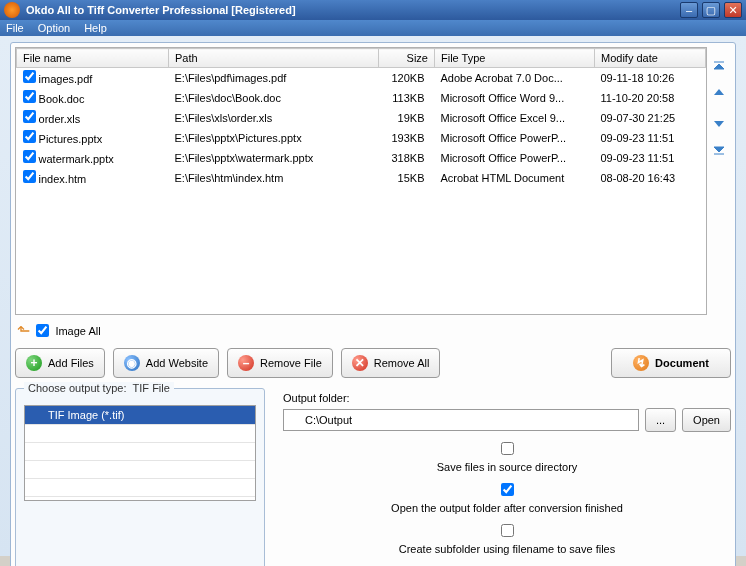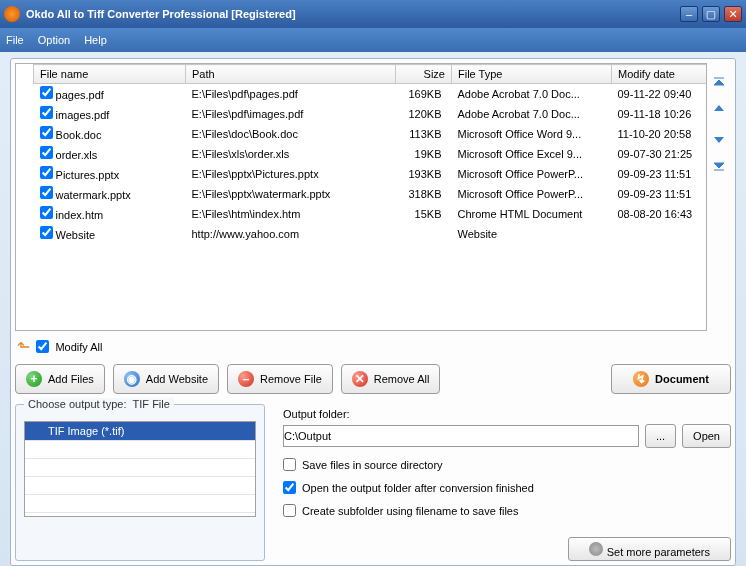--- a/index.html
+++ b/index.html
@@ -1,34 +1,34 @@
 <!DOCTYPE html>
 <html><head>
 <meta charset="utf-8">
 <style>
 * { box-sizing: border-box; margin: 0; padding: 0; font-family: Tahoma, Arial, sans-serif; font-size: 11px; }
 body { background: #d4d0c8; width: 746px; height: 566px; overflow: hidden; }
 
-.titlebar { background: linear-gradient(to bottom, #4a7fc4 0%, #2d5a9e 100%); height: 28px; display: flex; align-items: center; padding: 0 4px; color: #fff; }
+.titlebar { background: linear-gradient(to bottom, #4a7fc4 0%, #2d5a9e 100%); height: 20px; display: flex; align-items: center; padding: 0 4px; color: #fff; }
 .titlebar .logo { width: 16px; height: 16px; background: radial-gradient(circle, #ff9a2a, #d45500); border-radius: 50%; margin-right: 6px; }
 .titlebar .title { flex: 1; font-weight: bold; }
 .titlebar .winbtns { display: flex; gap: 4px; }
 .titlebar .winbtn { width: 18px; height: 16px; border: 1px solid #1a3a6e; background: linear-gradient(#6a9ad6,#3a6ab0); display: flex; align-items: center; justify-content: center; color: #fff; cursor: pointer; border-radius: 2px; }
 .titlebar .winbtn.close { background: linear-gradient(#e2735a,#c0392b); }
 
-.menubar { background: linear-gradient(to bottom, #5088cc, #3a6db0); height: 24px; display: flex; align-items: center; padding: 0 6px; color: #fff; gap: 14px; }
+.menubar { background: linear-gradient(to bottom, #5088cc, #3a6db0); height: 16px; display: flex; align-items: center; padding: 0 6px; color: #fff; gap: 14px; }
 .menubar span { cursor: pointer; text-decoration: underline; text-decoration-color: transparent; }
 
 .main { padding: 6px 10px 10px; background: linear-gradient(to bottom, #e3edf7, #d6e4f2); height: calc(566px - 24px - 22px); }
 
 .panel { background: #fdfdfd; border: 1px solid #9db6d4; border-radius: 3px; padding: 4px; }
 
 .listwrap { display: flex; height: 268px; }
 .table-container { flex: 1; border: 1px solid #b0b0b0; background: #fff; overflow: hidden; }
-table { width: 100%; border-collapse: collapse; margin-left: 17px; }
+table { width: 100%; border-collapse: collapse; }
 th { background: linear-gradient(#fdfdfd,#ececec); border: 1px solid #c8c8c8; text-align: left; padding: 3px 6px; font-weight: normal; position: relative; }
 td { padding: 2px 6px; border-bottom: 1px solid transparent; white-space: nowrap; overflow: hidden; }
 td.size { text-align: right; padding-right: 10px; }
 .sidebtns { width: 24px; display: flex; flex-direction: column; align-items: center; gap: 10px; padding-top: 10px; }
 .arrowbtn { width: 18px; height: 18px; cursor: pointer; display:flex; align-items:center; justify-content:center; }
 
 .selectall-row { display: flex; align-items: center; gap: 6px; padding: 6px 2px 4px; }
 .up-arrow-orange { color: #e08a2a; font-size: 16px; }
 
 .toolbar { display: flex; gap: 8px; margin-top: 4px; }
@@ -47,23 +47,23 @@
 .groupbox .legend { position: absolute; top: -7px; left: 8px; background: #f4f8fc; padding: 0 4px; color: #333; }
 .leftgroup { width: 250px; }
 .typebox { border: 1px solid #a0a0a0; background: #fff; height: 96px; margin-top: 6px; }
 .typebox .rowitem { padding: 3px 23px; border-bottom: 1px solid #e4e4e4; }
 .typebox .rowitem.sel { background: #2a5db0; color: #fff; }
 .typebox .rowitem.empty { height: 18px; }
 
 .rightpane { flex: 1; padding-top: 4px; }
 .rightpane .lbl { margin-bottom: 4px; display: block; }
 .pathrow { display: flex; gap: 6px; align-items: center; }
-.pathrow input[type=text] { flex: 1; height: 22px; border: 1px solid #9a9a9a; padding: 0 0; background: #fff; }
+.pathrow input[type=text] { flex: 1; height: 22px; border: 1px solid #9a9a9a; padding: 0 21px; background: #fff; }
 .smbtn { height: 24px; padding: 0 10px; background: linear-gradient(#fefefe,#e6e6e6); border: 1px solid #9a9a9a; border-radius: 3px; cursor: pointer; }
-.chkline { display: flex; align-items: center; gap: 6px; margin-top: 10px; }
+.chkline { display: flex; align-items: center; gap: 6px; margin-top: 10px; flex-direction: column; }
 .morerow { display: flex; justify-content: flex-end; margin-top: -22px; }
 .gear { width:14px; height:14px; background: radial-gradient(circle,#bbb,#888); border-radius:50%; display:inline-block; margin-right:4px; position:relative; }
 
 input[type=checkbox]{ width:13px; height:13px; }
 </style>
 </head>
 <body>
 
 <div class="titlebar">
   <div class="logo"></div>
@@ -97,27 +97,20 @@
               <tr>
             <th>File name</th>
             <th>Path</th>
             <th style="text-align:right;">Size</th>
             <th>File Type</th>
             <th>Modify date</th>
           </tr>
             </thead>
           <tbody id="file-rows">
               <tr>
-                <td><input type="checkbox" checked="" style=""> <span>pages.pdf</span></td>
-                <td>E:\Files\pdf\pages.pdf</td>
-                <td class="size">169KB</td>
-                <td>Adobe Acrobat 7.0 Doc...</td>
-                <td>09-11-22 09:40</td>
-              </tr>
-              <tr>
                 <td><input type="checkbox" checked="" style=""> <span>images.pdf</span></td>
                 <td>E:\Files\pdf\images.pdf</td>
                 <td class="size">120KB</td>
                 <td>Adobe Acrobat 7.0 Doc...</td>
                 <td>09-11-18 10:26</td>
               </tr>
               <tr>
                 <td><input type="checkbox" checked="" style=""> <span>Book.doc</span></td>
                 <td>E:\Files\doc\Book.doc</td>
                 <td class="size">113KB</td>
@@ -142,29 +135,22 @@
                 <td><input type="checkbox" checked="" style=""> <span>watermark.pptx</span></td>
                 <td>E:\Files\pptx\watermark.pptx</td>
                 <td class="size">318KB</td>
                 <td>Microsoft Office PowerP...</td>
                 <td>09-09-23 11:51</td>
               </tr>
               <tr>
                 <td><input type="checkbox" checked="" style=""> <span>index.htm</span></td>
                 <td>E:\Files\htm\index.htm</td>
                 <td class="size">15KB</td>
-                <td>Chrome HTML Document</td>
+                <td>Acrobat HTML Document</td>
                 <td>08-08-20 16:43</td>
-              </tr>
-              <tr>
-                <td><input type="checkbox" checked="" style=""> <span>Website</span></td>
-                <td>http://www.yahoo.com</td>
-                <td class="size"></td>
-                <td>Website</td>
-                <td></td>
               </tr>
             </tbody>
         </table>
       </div>
       <div class="sidebtns">
         <div class="arrowbtn">
             <svg width="16" height="16">
               <path d="M3 4h10M8 6l-5 5h10z" fill="#3a80c8" stroke="#3a80c8"></path>
             </svg>
           </div>
@@ -182,21 +168,21 @@
             <svg width="16" height="16">
               <path d="M3 12h10M8 10l5-5H3z" fill="#3a80c8" stroke="#3a80c8"></path>
             </svg>
           </div>
       </div>
     </div>
 
     <div class="selectall-row">
       <span class="up-arrow-orange">⬑</span>
       <input type="checkbox" checked="" style="">
-      <span>Modify All</span>
+      <span>Image All</span>
     </div>
 
     <div class="toolbar">
       <div class="btn">
           <span class="icn green">+</span>
           <span>Add Files</span>
         </div>
       <div class="btn">
           <span class="icn blue">◉</span>
           <span>Add Website</span>

